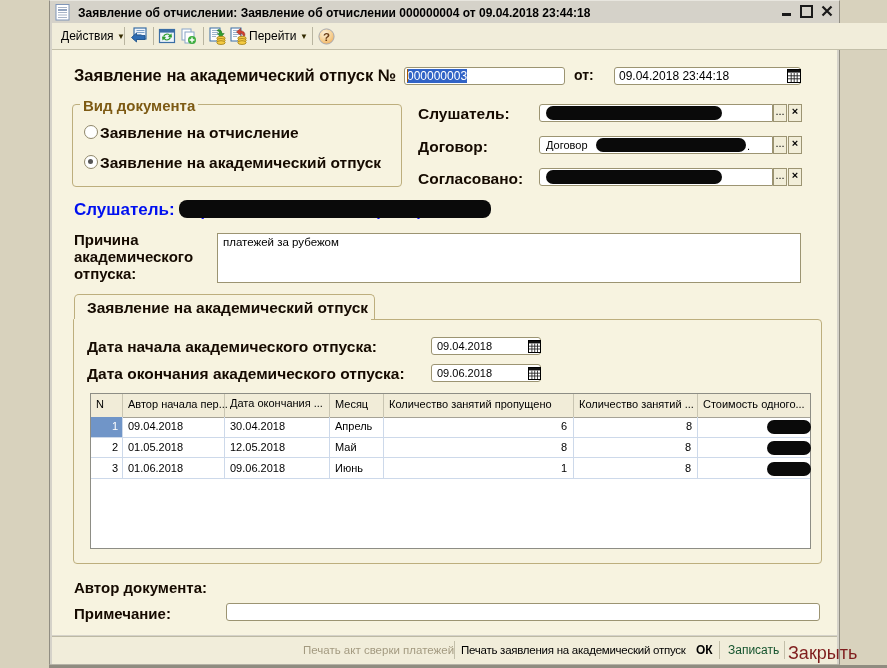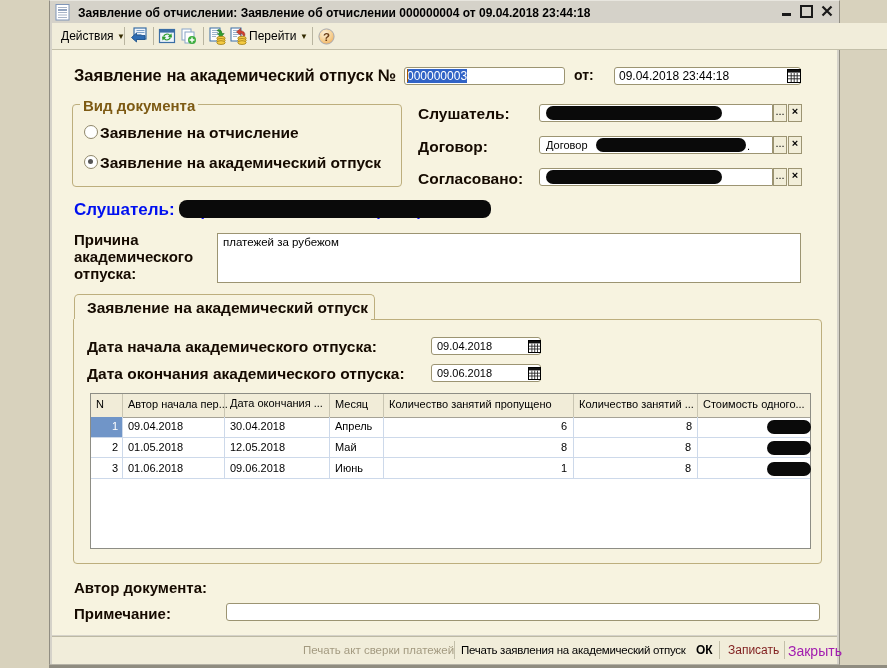--- a/index.html
+++ b/index.html
@@ -216,18 +216,18 @@
   <div class="lbl" style="left:24px;top:578px;font-size:15px">Автор документа:</div>
   <div class="lbl" style="left:24px;top:604px;font-size:15px">Примечание:</div>
   <div class="fld" style="left:176px;top:602px;width:594px;height:18px"></div>
 
   <div class="botbar">
     <div class="abs" style="left:251px;top:7px;font-size:11.5px;color:#a39a80">Печать акт сверки платежей</div>
     <div class="abs" style="left:402px;top:4px;width:1px;height:18px;background:#c3bfa9"></div>
     <div class="abs" style="left:409px;top:7px;font-size:11.5px;color:#000;letter-spacing:-0.25px;white-space:nowrap">Печать заявления на академический отпуск</div>
     <div class="abs" style="left:644px;top:6px;font-size:12px;color:#000;font-weight:bold">ОК</div>
     <div class="abs" style="left:667px;top:4px;width:1px;height:18px;background:#c3bfa9"></div>
-    <div class="abs" style="left:676px;top:6px;font-size:12px;color:#7f1d1d">Записать</div>
+    <div class="abs" style="left:676px;top:6px;font-size:12px;color:#14532d">Записать</div>
     <div class="abs" style="left:732px;top:4px;width:1px;height:18px;background:#c3bfa9"></div>
-    <div class="abs" style="left:736px;top:6px;font-size:14px;color:#a21caf">Закрыть</div>
+    <div class="abs" style="left:736px;top:6px;font-size:18px;color:#7f1d1d">Закрыть</div>
   </div>
 </div>
 <div style="position:absolute;left:49px;top:665px;width:838px;height:3px;background:#8f8c80"></div>
 
 </body></html>

